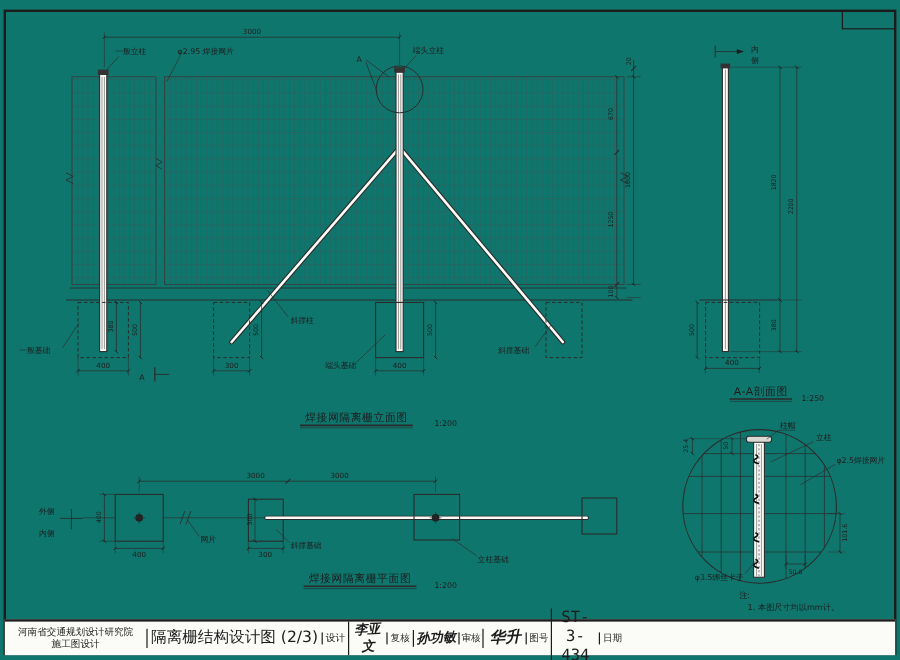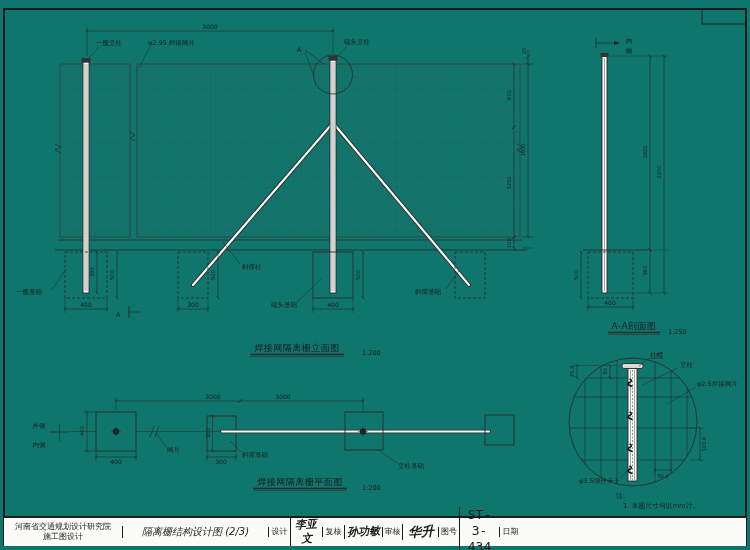--- a/index.html
+++ b/index.html
@@ -12,21 +12,21 @@
   .dims{font-size:5.2px;}
   .ttl{font-size:9px;letter-spacing:.5px;}
   .scl{font-size:6.5px;}
   .nte{font-size:6.8px;}
   
   .tblock{position:absolute;left:4px;right:4px;top:516px;height:30px;background:#fbfbf8;
           border-top:2px solid #1c1c1c;display:flex;align-items:center;box-sizing:border-box;}
   .cell{border-left:1px solid #1c1c1c;box-sizing:border-box;display:flex;flex-direction:column;
         align-items:center;justify-content:center;text-align:center;font-size:8px;line-height:1.25;overflow:hidden;}
   .cell:first-child{border-left:none;}
-  .cell.big{font-size:10px;font-style:italic;}
+  .cell.big{font-size:13px;}
   .sig{font-style:italic;font-weight:bold;font-size:11px;transform:rotate(-3deg);}
   .sig.lg{font-size:13px;}
   .num{font-family:"DejaVu Sans Mono",monospace;font-size:13px;justify-content:flex-end;padding-bottom:2px;}
 </style>
 </head>
 <body>
 
 <div id="sheet">
 
 <svg width="750" height="550" viewBox="0 0 750 550">

